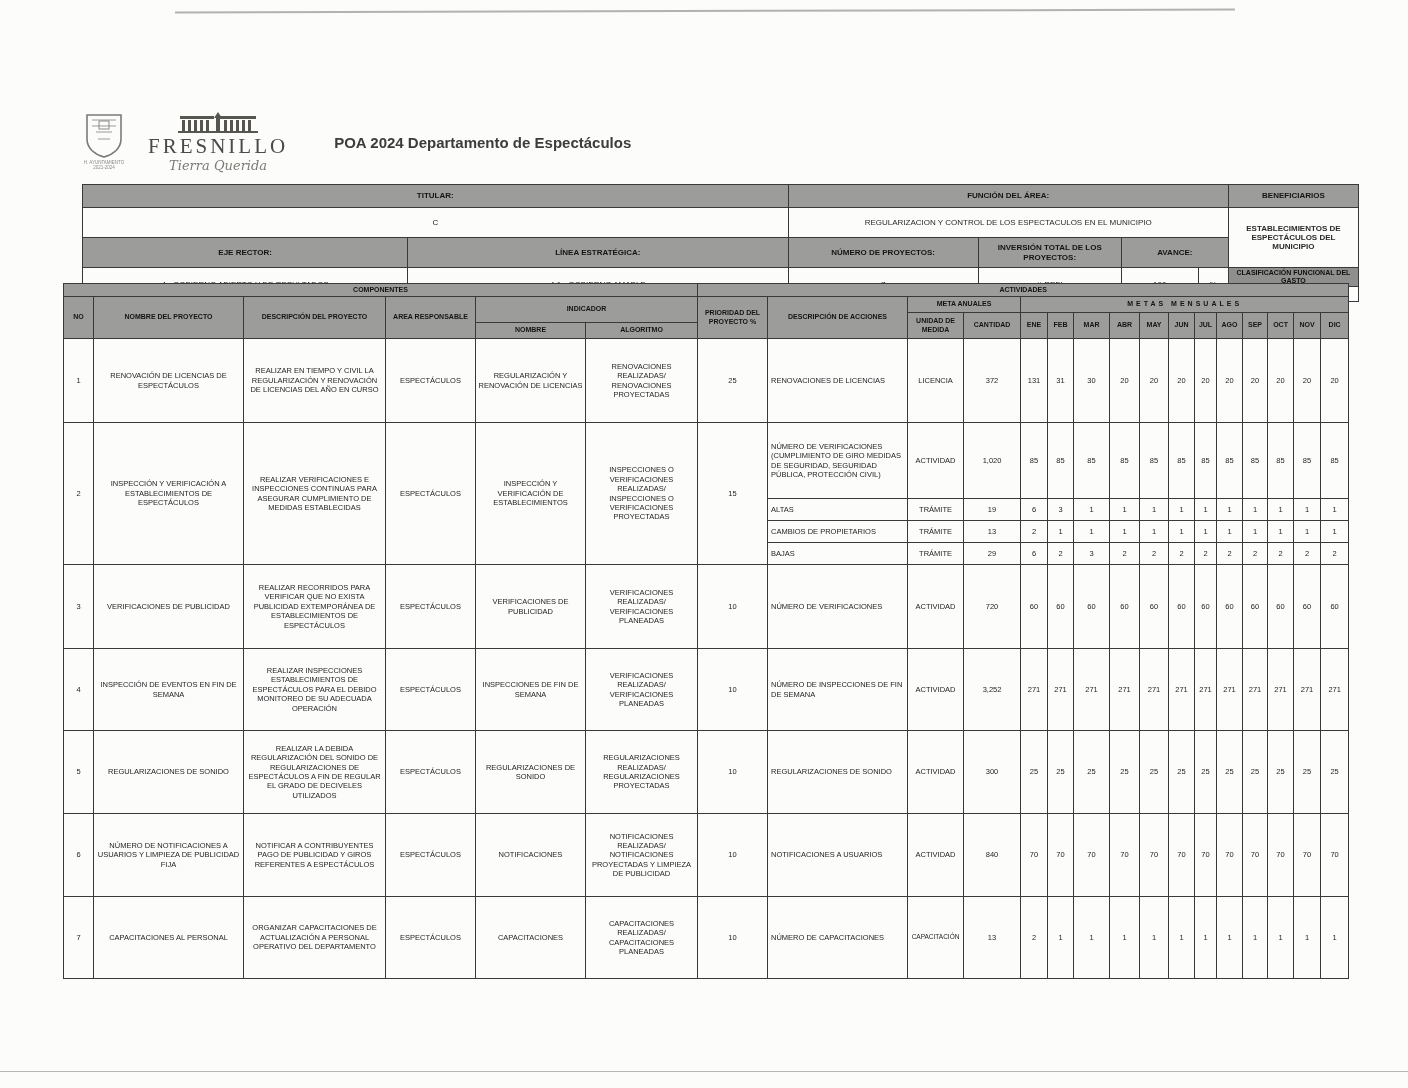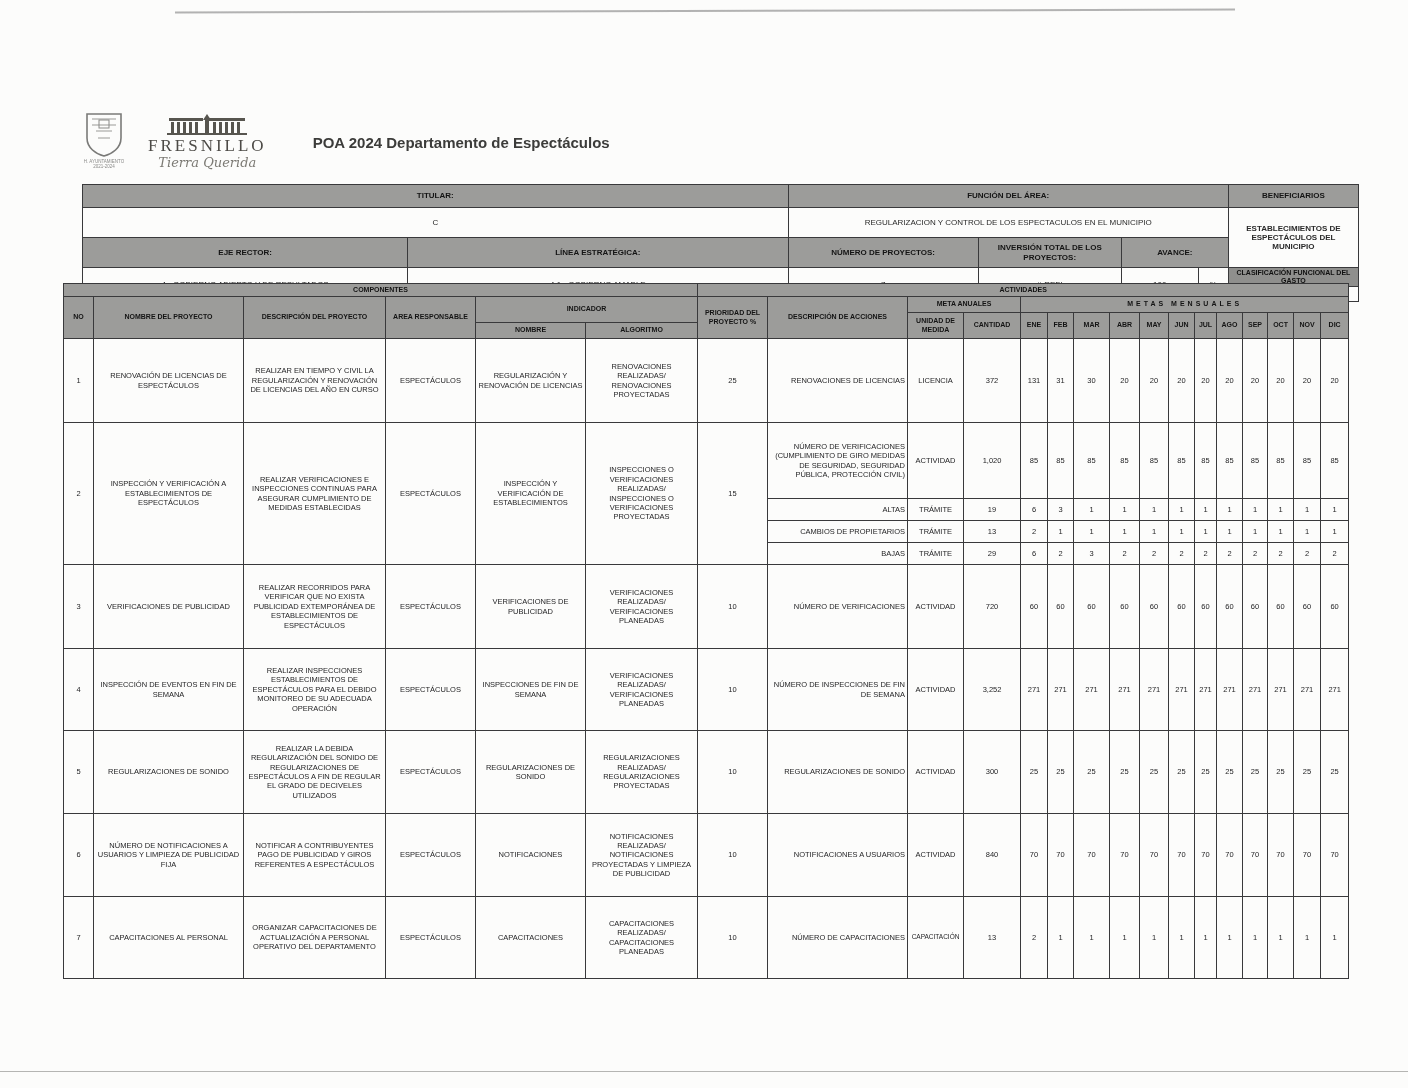--- a/index.html
+++ b/index.html
@@ -8,21 +8,21 @@
   .scanline-top{position:absolute;left:175px;top:10px;width:1060px;height:2px;background:#8a8a8a;opacity:.65;transform:rotate(-0.15deg);}
   .scanline-bottom{position:absolute;left:0px;top:1071px;width:1408px;height:1px;background:#b5b5b3;}
 
   
   .masthead{position:absolute;left:78px;top:112px;display:flex;align-items:center;gap:18px;}
   .crest{width:52px;height:60px;display:flex;flex-direction:column;align-items:center;color:#6f6f6d;}
   .crest svg{display:block;}
   .crest-caption{font-size:4.5px;color:#8a8a88;text-align:center;line-height:1.2;margin-top:1px;}
   .freslogo{display:flex;flex-direction:column;align-items:center;color:#55534f;}
   .freslogo svg{display:block;}
-  .fres-name{font-family:"Liberation Serif",serif;font-size:17px;letter-spacing:3px;color:#4c4a46;}
+  .fres-name{font-family:"Liberation Serif",serif;font-size:21px;letter-spacing:3px;color:#4c4a46;}
   .fres-motto{font-family:"DejaVu Serif",serif;font-style:italic;font-size:13px;color:#7c7a74;margin-top:-1px;}
   .doc-title{font-size:15px;font-weight:bold;color:#3c3c3a;margin-left:28px;}
 
   
   table{border-collapse:collapse;table-layout:fixed;}
   td,th{border:1px solid #39393b;padding:1px 2px;vertical-align:middle;text-align:center;
         font-family:"Liberation Sans",sans-serif;overflow:hidden;}
   .band{background:#9c9c9a;color:#141414;font-weight:bold;font-size:8px;line-height:1.15;}
   .band-sp{letter-spacing:3px;}
   .val{font-size:8px;color:#2a2a2a;}
@@ -30,21 +30,21 @@
   
   .info{position:absolute;left:63px;top:184px;width:1277px;margin-left:19px;}
   .info td{height:20px;}
   .clasif-hdr{background:#8f8f8d;color:#101010;font-weight:bold;font-size:7px;line-height:1.15;border:1px solid #39393b;padding:1px;}
   .clasif-val{font-size:7.5px;font-weight:bold;border:1px solid #39393b;border-top:none;padding:1px;}
 
   
   .main{position:absolute;left:63px;top:283px;width:1277px;}
   .main td{font-size:7.5px;line-height:1.25;color:#242426;}
   .main .hdr{background:#9c9c9a;color:#141414;font-weight:bold;font-size:7px;line-height:1.2;}
-  .acc{text-align:right;padding-left:3px;}
+  .acc{text-align:left;padding-left:3px;}
   .num{font-size:8px;}
 </style>
 </head>
 <body>
 
 <div class="sheet">
   <div class="scanline-top"></div>
   <div class="scanline-bottom"></div>
 
   <div class="masthead">

